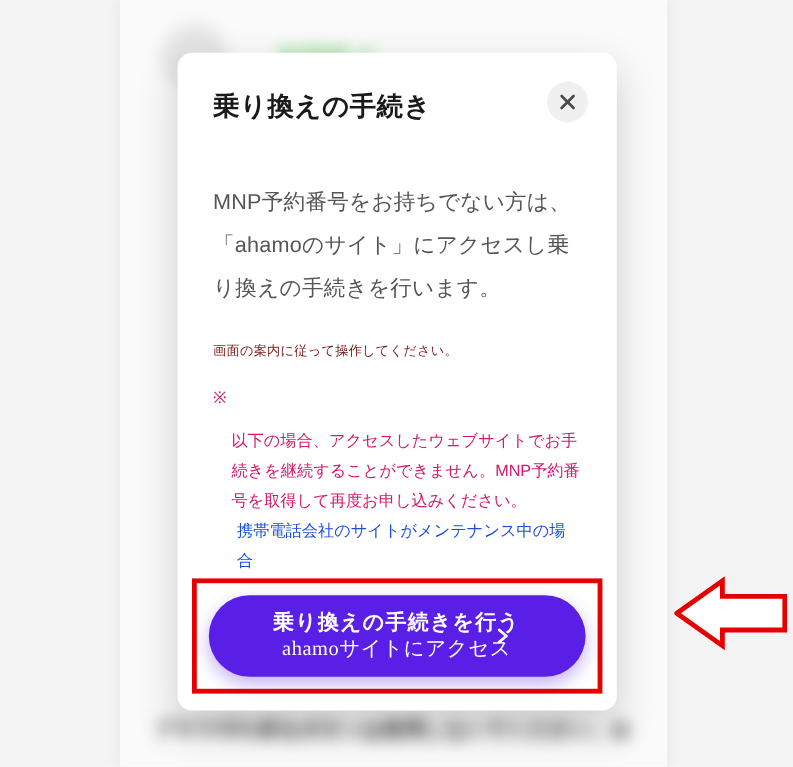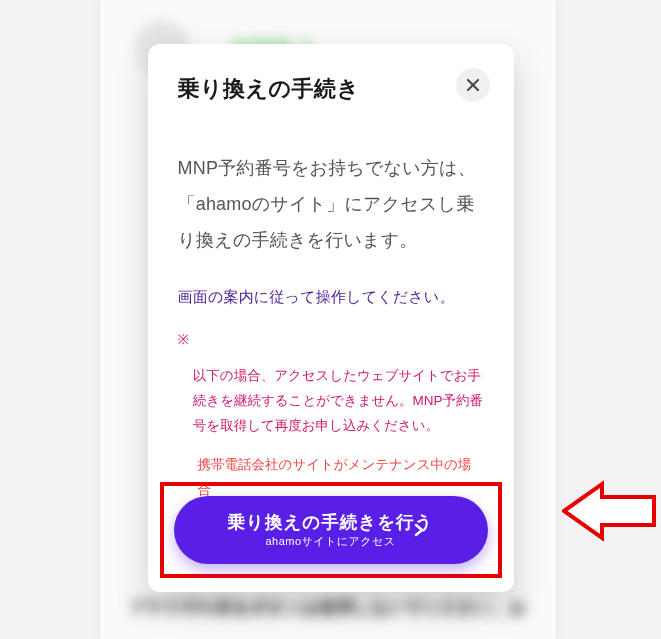--- a/index.html
+++ b/index.html
@@ -84,23 +84,23 @@
 
   .para {
     margin-top: 46px;
     font-size: 18px;
     line-height: 2.0;
     color: #555555;
     letter-spacing: 0.2px;
   }
   .para2 {
     margin-top: 24px;
-    font-size: 15px;
+    font-size: 11px;
     line-height: 2.0;
-    color: #4c1d95;
+    color: #7f1d1d;
     letter-spacing: 0.2px;
   }
 
   .note-block {
     margin-top: 16px;
     font-size: 13.5px;
     line-height: 1.85;
     color: #d11a6b;
   }
   .note-line {
@@ -108,25 +108,24 @@
   }
   .note-mark {
     flex: 0 0 auto;
     padding-right: 4px;
   }
   .note-body {
     flex: 1 1 auto;
     margin-top: 36px;
   }
   .note-sub {
-    margin-top: 14px;
     padding-left: 20px;
     font-size: 13.5px;
     line-height: 1.85;
-    color: #ef4444;
+    color: #1d4ed8;
   }
 
   .cta-frame {
     position: absolute;
     left: 12px;
     right: 12px;
     bottom: 14px;
     border: 4px solid #e60000;
     padding: 10px 10px;
     margin-top: 15px;
@@ -151,23 +150,24 @@
     flex-direction: column;
     align-items: center;
     line-height: 1.35;
   }
   .cta-main {
     font-size: 17.5px;
     font-weight: 700;
     letter-spacing: 1px;
   }
   .cta-sub {
-    font-size: 11px;
+    font-size: 17px;
     font-weight: 400;
     letter-spacing: 0.5px;
+    font-family: Liberation Serif, serif;
   }
   .cta-chevron {
     position: absolute;
     right: 62px;
     top: 50%;
     transform: translateY(-50%);
     width: 14px;
     height: 14px;
     color: #ffffff;
   }

